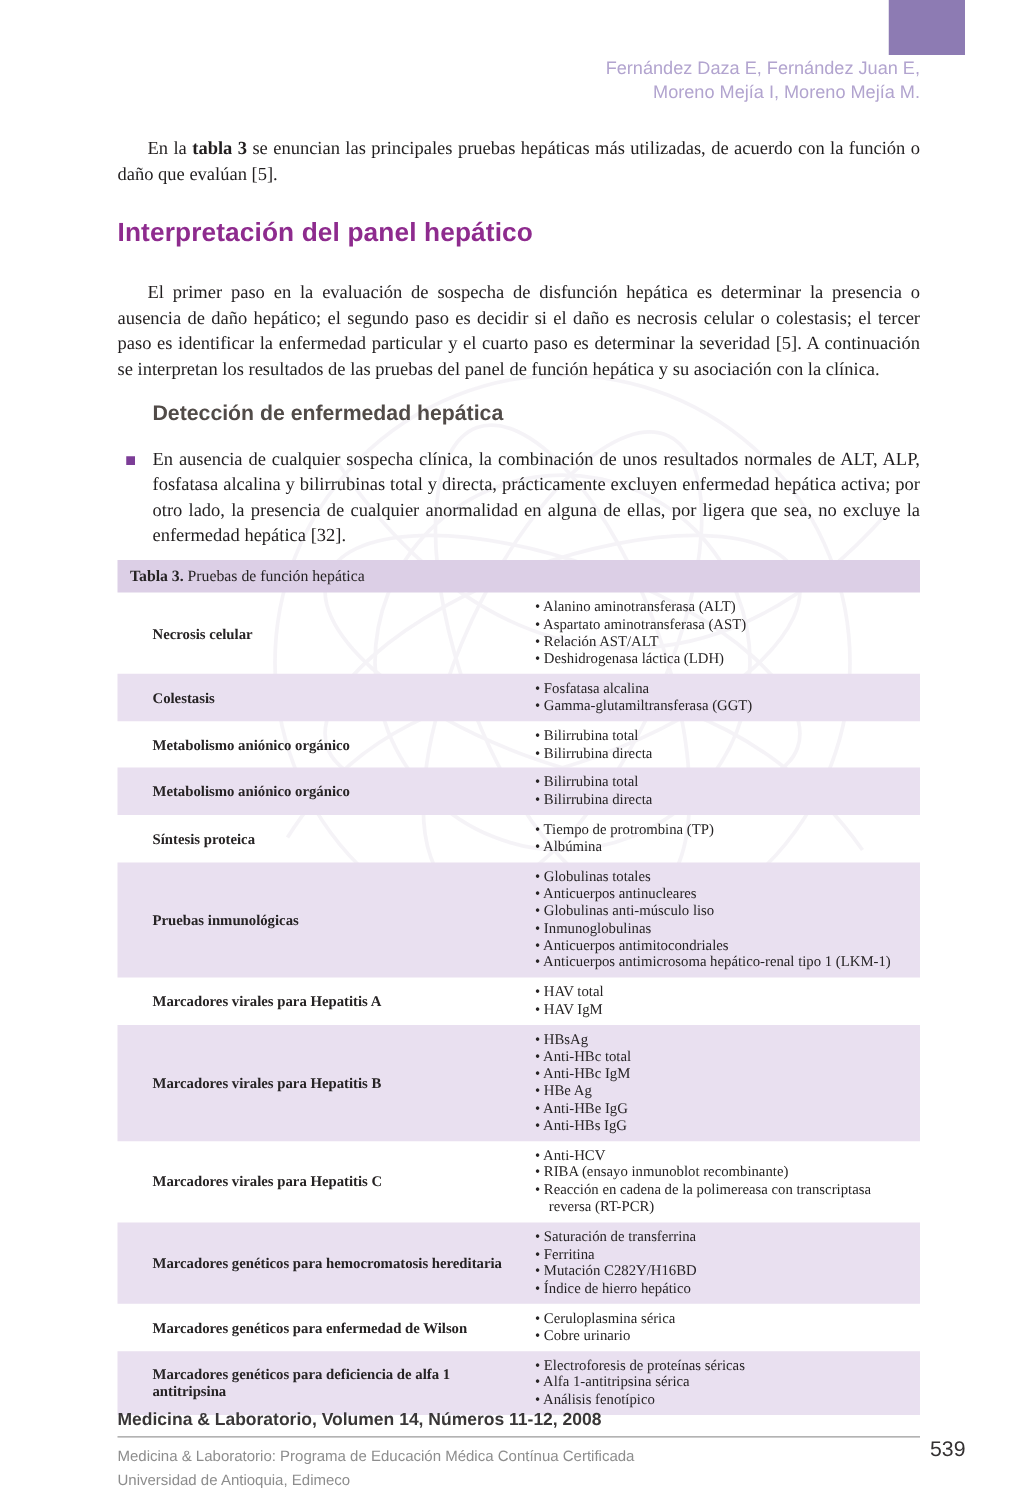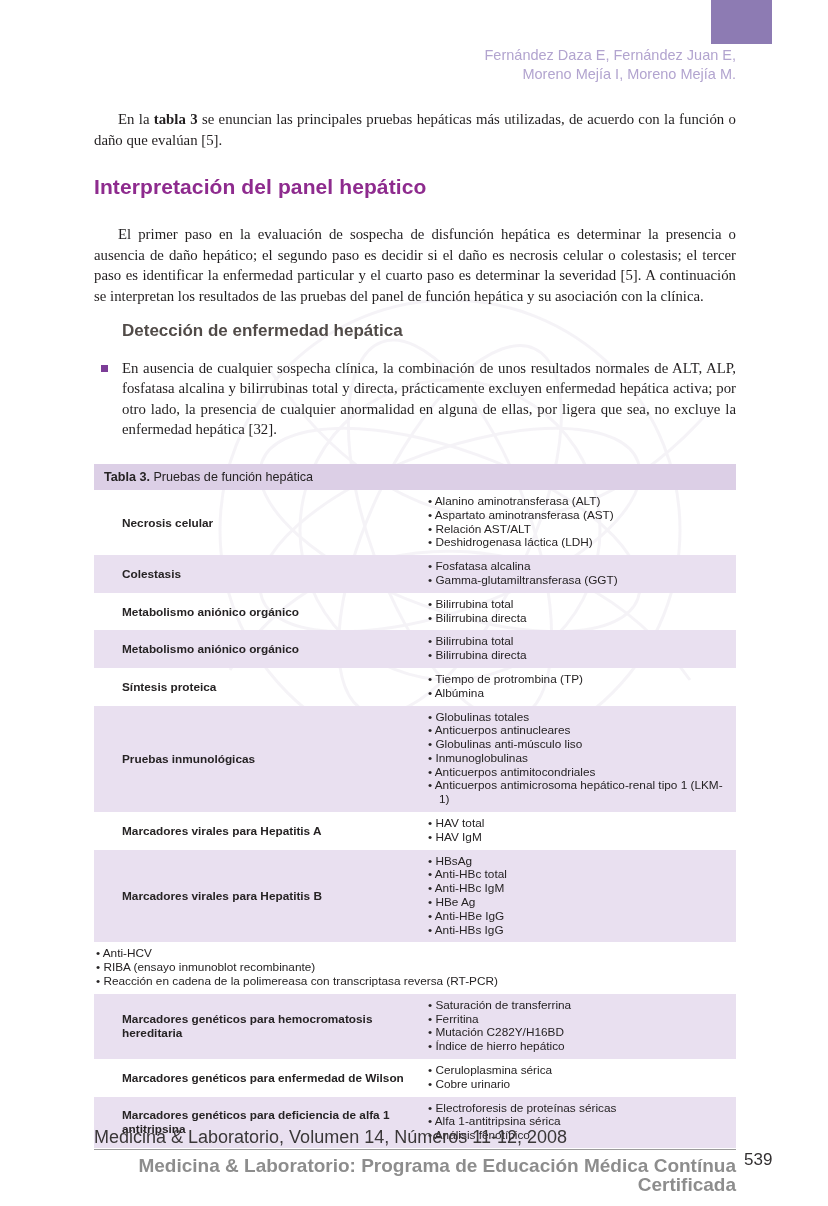--- a/index.html
+++ b/index.html
@@ -28,45 +28,45 @@
   h2.subsection {
     margin-top:14px; margin-left:28px; color:#514b48;
     font-family:"Liberation Sans", sans-serif; font-size:17px; font-weight:bold;
   }
   .bullet-para {
     margin-top:17px; position:relative; padding-left:28px;
     font-size:14.8px; line-height:20.6px; text-align:justify;
   }
   .bullet-square { position:absolute; left:7px; top:7px; width:7px; height:7px; background:#7c3d97; }
   .lab-table {
-    margin-top:24px; font-family:Liberation Sans, sans-serif;
+    margin-top:8px; font-family:Liberation Serif, serif;
     font-size:11.8px; color:#262324;
   }
   .thead {
     background:#dccfe6; padding:6px 10px 6px 10px; font-size:12.6px; line-height:14px;
   }
   .thead .b { font-weight:bold; }
   .trow { display:flex; }
   .trow.alt { background:#e9e0f0; }
   .cell { }
   .cell.label {
     width:332px; display:flex; align-items:center;
     padding:4px 14px 4px 28px; font-weight:bold; line-height:14px;
   }
   .cell.items { flex:1; padding:5px 10px 5px 2px; line-height:13.8px; }
   .item { padding-left:11px; text-indent:-11px; }
   .footer-journal {
     position:absolute; left:94px; top:1127px; width:642px;
-    font-family:"Liberation Sans", sans-serif; font-size:18px; color:#3a3738;
+    font-family:"Liberation Sans", sans-serif; font-size:14px; color:#3a3738;font-weight:bold;
   }
   .footer-rule { position:absolute; left:94px; top:1149px; width:642px; border-top:1.5px solid #9b9b9b; }
   .footer-program {
-    position:absolute; left:94px; top:1156px; width:642px; text-align:right;
-    font-family:"Liberation Sans", sans-serif; font-weight:bold;
-    color:#8d8d8d; font-size:19px; line-height:19px;
+    position:absolute; left:94px; top:1156px; width:642px; text-align:left;
+    font-family:"Liberation Sans", sans-serif; font-weight:normal;
+    color:#8d8d8d; font-size:12px; line-height:19px;
   }
   .page-number {
     position:absolute; left:744px; top:1150px;
     font-family:"Liberation Sans", sans-serif; font-size:17px; color:#333031;
   }
 </style>
 </head>
 <body>
 
 <svg class="watermark" viewBox="0 0 600 560" fill="none" xmlns="http://www.w3.org/2000/svg">
@@ -182,20 +182,23 @@
           <div class="cell items">
             <div class="item">• HBsAg</div>
             <div class="item">• Anti-HBc total</div>
             <div class="item">• Anti-HBc IgM</div>
             <div class="item">• HBe Ag</div>
             <div class="item">• Anti-HBe IgG</div>
             <div class="item">• Anti-HBs IgG</div>
           </div>
         </div>
         <div class="trow">
+          <div class="cell label">
+            <span>Marcadores virales para Hepatitis C</span>
+          </div>
           <div class="cell items">
             <div class="item">• Anti-HCV</div>
             <div class="item">• RIBA (ensayo inmunoblot recombinante)</div>
             <div class="item">• Reacción en cadena de la polimereasa con transcriptasa reversa (RT-PCR)</div>
           </div>
         </div>
         <div class="trow alt">
           <div class="cell label">
             <span>Marcadores genéticos para hemocromatosis hereditaria</span>
           </div>
@@ -227,14 +230,15 @@
         </div>
       </div>
   </div>
 
 </div>
 
 <div class="footer-journal">Medicina &amp; Laboratorio, Volumen 14, Números 11-12, 2008</div>
 <div class="footer-rule"></div>
 <div class="footer-program">
   <div>Medicina &amp; Laboratorio: Programa de Educación Médica Contínua Certificada</div>
+  <div>Universidad de Antioquia, Edimeco</div>
 </div>
 <div class="page-number">539</div>
 
 </body></html>

